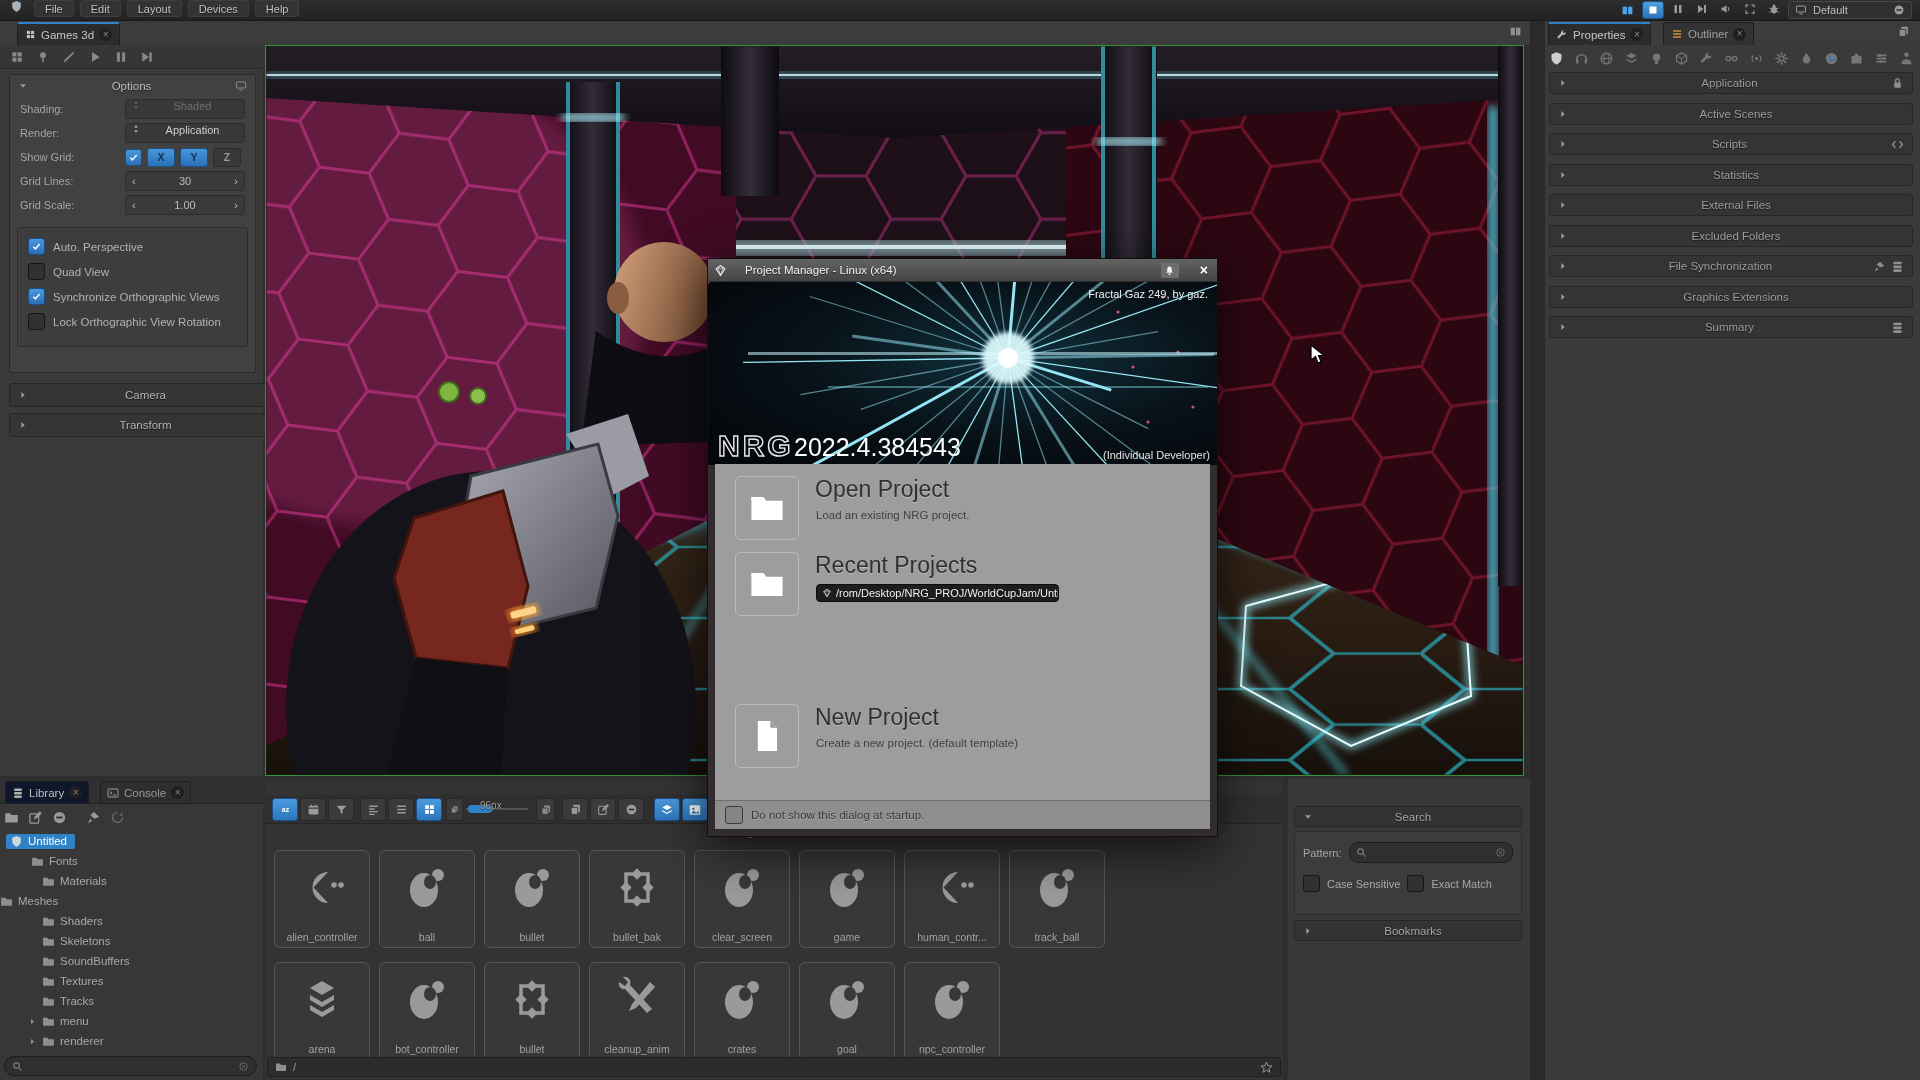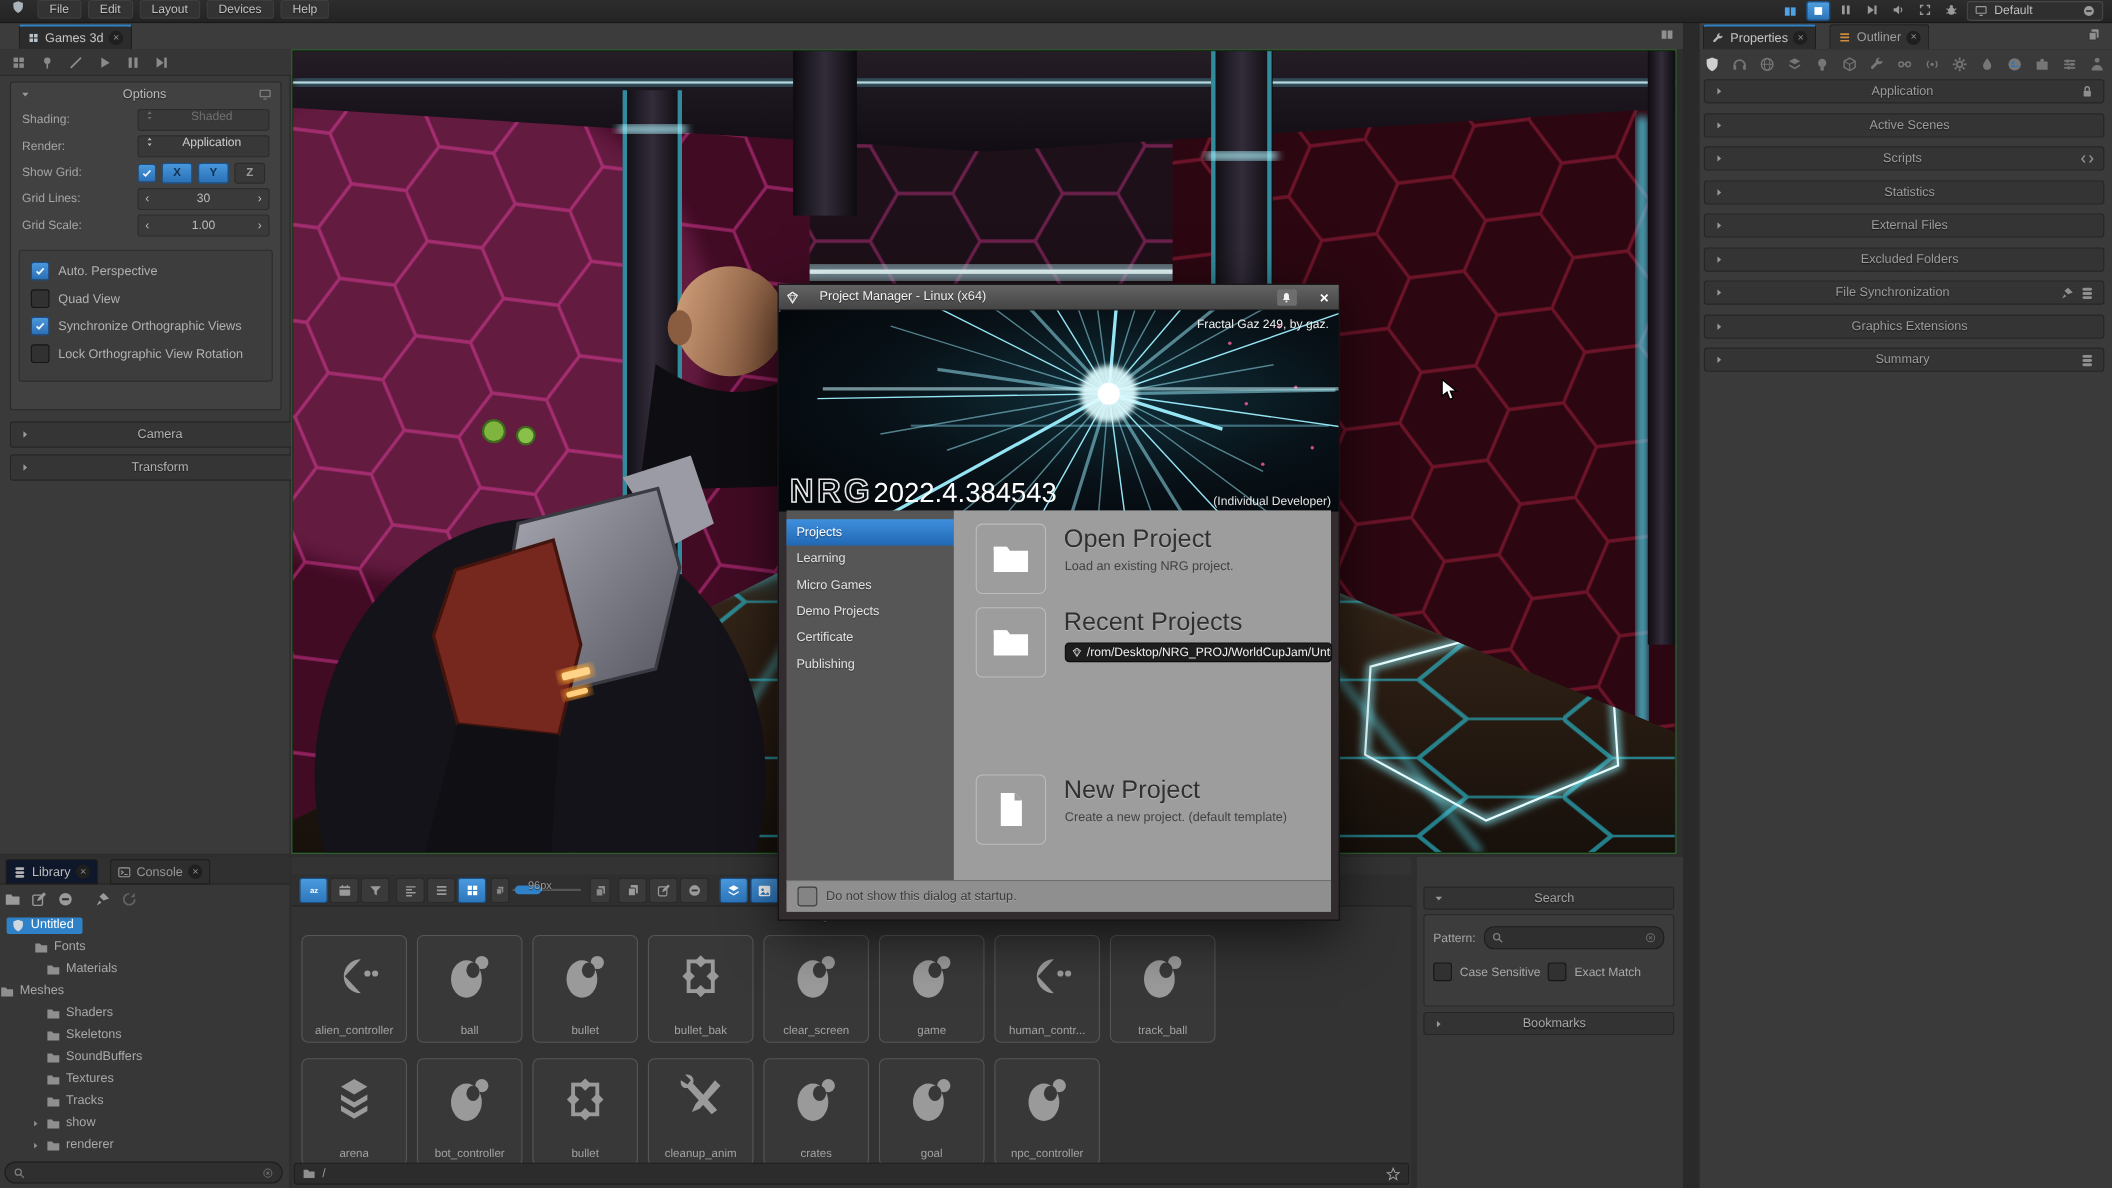--- a/index.html
+++ b/index.html
@@ -911,21 +911,21 @@
           <span class="ic">
             <svg width="9" height="9" viewBox="0 0 24 24">
               <path d="M8 5l8 7-8 7z" fill="#8f8f8f"></path>
             </svg>
           </span>
           <span class="ic">
             <svg width="13" height="13" viewBox="0 0 24 24">
               <path d="M2 5h8l2 3h10v12H2z" fill="#8f8f8f"></path>
             </svg>
           </span>
-          <span>show</span>
+          <span>menu</span>
         </div>
         <div class="trow" style="padding-left:28px">
           <span class="ic">
             <svg width="9" height="9" viewBox="0 0 24 24">
               <path d="M8 5l8 7-8 7z" fill="#8f8f8f"></path>
             </svg>
           </span>
           <span class="ic">
             <svg width="13" height="13" viewBox="0 0 24 24">
               <path d="M2 5h8l2 3h10v12H2z" fill="#8f8f8f"></path>
@@ -1336,28 +1336,20 @@
           </g>
         <circle cx="300" cy="76" r="26" fill="#dffcff" opacity="0.9" filter="url(#bblur)"></circle>
         <circle cx="300" cy="76" r="10" fill="#ffffff"></circle>
         <text x="500" y="16" text-anchor="end" font-size="11" fill="#f0f0f0">Fractal Gaz 249, by gaz.</text>
         <text x="10" y="174" font-size="30" font-weight="bold" letter-spacing="3" fill="none" stroke="#e8e8e8" stroke-width="1.4">NRG</text>
         <text x="86" y="174" font-size="25" fill="#ffffff">2022.4.384543</text>
         <text x="502" y="177" text-anchor="end" font-size="11" fill="#e4e4e4">(Individual Developer)</text>
       </svg>
     </div>
     <div class="dlg-content">
-      <div class="pm-nav" id="pm-nav">
-          <div class="pm-navitem sel">Projects</div>
-          <div class="pm-navitem">Learning</div>
-          <div class="pm-navitem">Micro Games</div>
-          <div class="pm-navitem">Demo Projects</div>
-          <div class="pm-navitem">Certificate</div>
-          <div class="pm-navitem">Publishing</div>
-        </div>
       <div class="pm-main" id="pm-actions">
           <div class="pm-item" style="top:8px">
             <div class="pm-ibox">
               <svg width="44" height="44" viewBox="0 0 48 48">
                 <path d="M7 12h13l3 4h18v21H7z" fill="#fff"></path>
                 <path d="M7 12h13l3 4H7z" fill="#fff" opacity="0.8"></path>
               </svg>
             </div>
             <div class="pm-t">Open Project</div>
             <div class="pm-d">Load an existing NRG project.</div>

